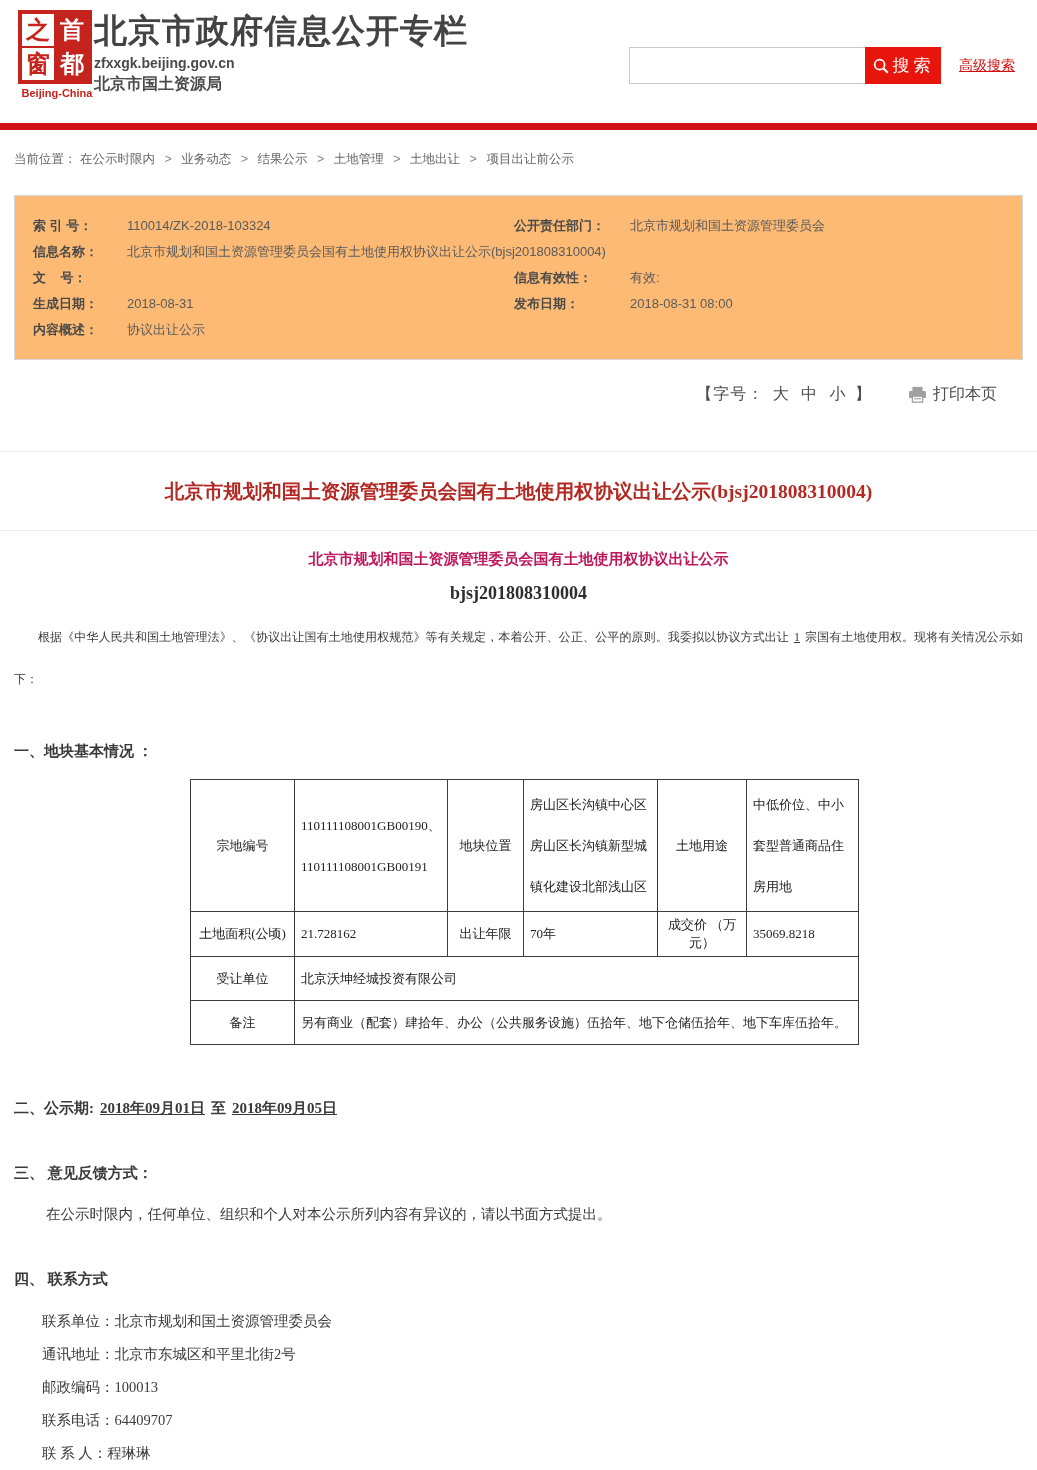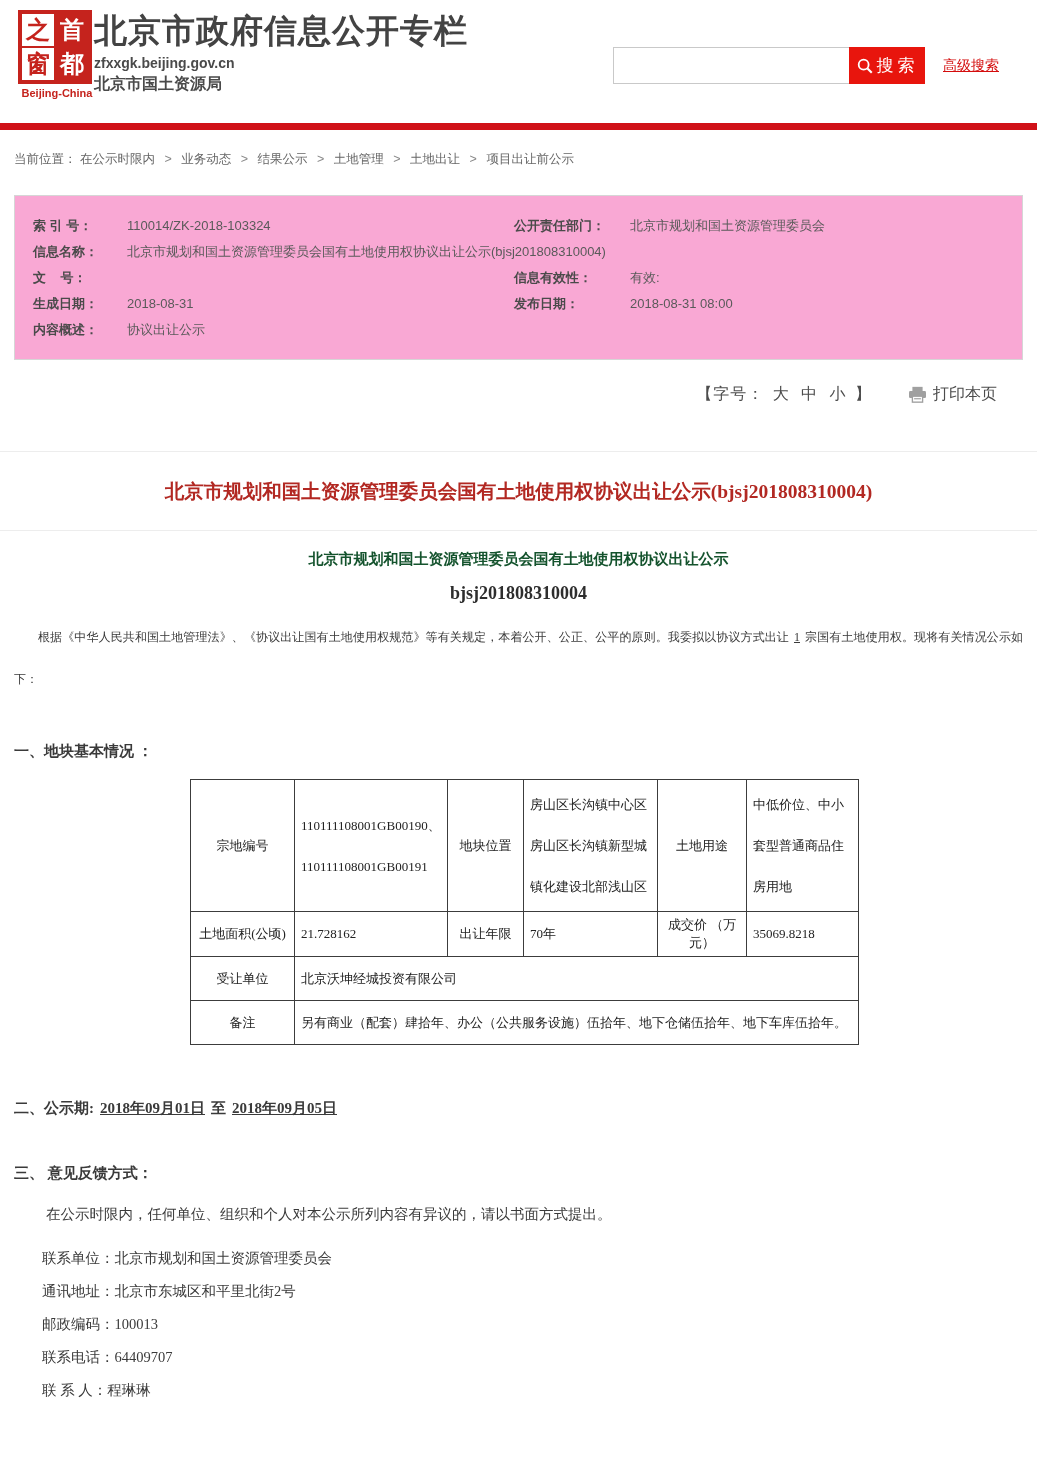--- a/index.html
+++ b/index.html
@@ -46,21 +46,21 @@
   }
   .header-titles { position: absolute; left: 94px; top: 12px; }
   .site-title {
     font-size: 33px; font-weight: bold; color: #434343;
     letter-spacing: 1px; line-height: 1.15;
   }
   .site-url { font-size: 14px; font-weight: bold; color: #4a4a4a; margin-top: 5px; }
   .site-bureau { font-size: 16px; font-weight: bold; color: #4a4a4a; margin-top: 3px; }
 
   .search-area {
-    position: absolute; right: 38px; top: 47px;
+    position: absolute; right: 22px; top: 47px;
     display: flex; align-items: center;
   }
   .search-input {
     width: 236px; height: 37px;
     border: 1px solid #c9c9c9; border-right: none;
     font-size: 14px; padding: 0 8px; outline: none;
   }
   .search-btn {
     width: 76px; height: 37px;
     background: #e8150d; color: #fff;
@@ -82,21 +82,21 @@
     margin: 21px 14px 0 14px;
     font-size: 12.5px; color: #666;
   }
   .breadcrumb .crumb { color: #666; cursor: pointer; }
   .breadcrumb .sep { margin: 0 6px; color: #888; }
 
   
   .meta-box {
     margin: 27px 14px 0 14px;
     border: 1px solid #d6d6d6;
-    background: #f9a8d4;
+    background: #fdba74;
     padding: 17px 0 16px 0;
     font-size: 13px;
   }
   .meta-row { display: flex; min-height: 26px; line-height: 26px; }
   .meta-cell { display: flex; }
   .meta-cell.half-l { width: 487px; padding-left: 18px; }
   .meta-cell.half-r { flex: 1; padding-left: 12px; }
   .meta-cell.full { width: 100%; padding-left: 18px; }
   .meta-label {
     font-weight: bold; color: #4a4a4a;
@@ -123,21 +123,21 @@
     border-top: 1px solid #ededed;
     border-bottom: 1px solid #ededed;
     padding: 26px 14px 25px 14px;
     text-align: center;
   }
   .article-title {
     color: #b22822; font-size: 19.5px; font-weight: bold;
   }
   .article-subtitle {
     margin-top: 19px; text-align: center;
-    font-size: 15px; font-weight: bold; color: #14532d;
+    font-size: 15px; font-weight: bold; color: #be185d;
   }
   .article-code {
     margin-top: 14px; text-align: center;
     font-size: 18px; font-weight: bold; color: #2d2d2d;
   }
   .article-body { margin: 0 14px; color: #3a3a3a; }
   .intro-para {
     margin-top: 12px;
     font-size: 12px; line-height: 42px;
     text-indent: 2em; text-align: justify;
@@ -352,20 +352,21 @@
           <td class="val" colspan="5">另有商业（配套）肆拾年、办公（公共服务设施）伍拾年、地下仓储伍拾年、地下车库伍拾年。</td>
         </tr>
       </tbody>
     </table>
 
     <h3 class="sec-heading sec2"><span>二、公示期:</span><span class="u-date">2018年09月01日</span><span>至</span><span class="u-date">2018年09月05日</span></h3>
 
     <h3 class="sec-heading sec3">三、 意见反馈方式：</h3>
     <p class="sec3-text">在公示时限内，任何单位、组织和个人对本公示所列内容有异议的，请以书面方式提出。</p>
 
+    <h3 class="sec-heading sec4">四、 联系方式</h3>
 
     <div class="contact-list">
       <div class="contact-row">
         <span class="contact-label">联系单位：</span><span>北京市规划和国土资源管理委员会</span>
       </div>
       <div class="contact-row">
         <span class="contact-label">通讯地址：</span><span>北京市东城区和平里北街2号</span>
       </div>
       <div class="contact-row">
         <span class="contact-label">邮政编码：</span><span>100013</span>

